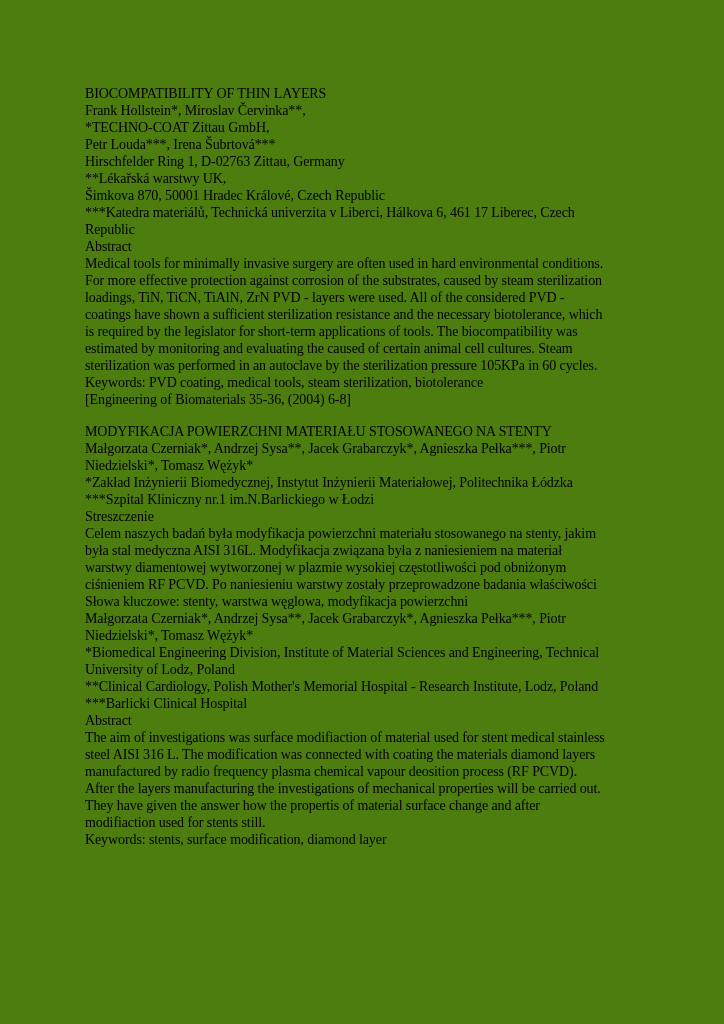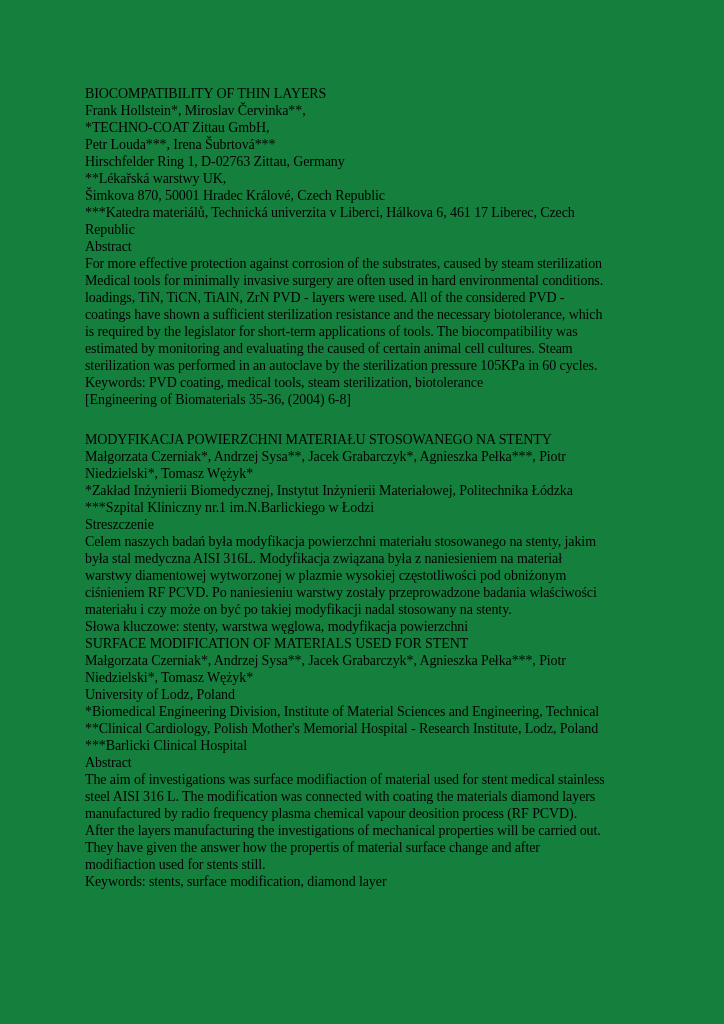--- a/index.html
+++ b/index.html
@@ -4,31 +4,31 @@
 <style>
   html, body {
     margin: 0;
     padding: 0;
     background: #ffffff;
   }
   .page {
     position: relative;
     width: 724px;
     height: 1024px;
-    background: #15803d;
+    background: #4d7c0f;
     overflow: hidden;
   }
   .text-block {
     position: absolute;
     left: 85px;
     top: 85px;
     color: #000000;
   }
   .entry + .entry {
-    margin-top: 23px; 
+    margin-top: 15px; 
   }
   .line {
     font-family: "Liberation Serif", serif;
     font-size: 14px;
     line-height: 17px;
     letter-spacing: -0.1px;
     color: #000000;
     white-space: pre;
   }
 </style>
@@ -41,48 +41,46 @@
         <div class="line">BIOCOMPATIBILITY OF THIN LAYERS</div>
         <div class="line">Frank Hollstein*, Miroslav Červinka**,</div>
         <div class="line">*TECHNO-COAT Zittau GmbH,</div>
         <div class="line">Petr Louda***, Irena Šubrtová***</div>
         <div class="line">Hirschfelder Ring 1, D-02763 Zittau, Germany</div>
         <div class="line">**Lékařská warstwy UK,</div>
         <div class="line">Šimkova 870, 50001 Hradec Králové, Czech Republic</div>
         <div class="line">***Katedra materiálů, Technická univerzita v Liberci, Hálkova 6, 461 17 Liberec, Czech</div>
         <div class="line">Republic</div>
         <div class="line">Abstract</div>
+        <div class="line">Medical tools for minimally invasive surgery are often used in hard environmental conditions.</div>
         <div class="line">For more effective protection against corrosion of the substrates, caused by steam sterilization</div>
-        <div class="line">Medical tools for minimally invasive surgery are often used in hard environmental conditions.</div>
         <div class="line">loadings, TiN, TiCN, TiAlN, ZrN PVD - layers were used. All of the considered PVD -</div>
         <div class="line">coatings have shown a sufficient sterilization resistance and the necessary biotolerance, which</div>
         <div class="line">is required by the legislator for short-term applications of tools. The biocompatibility was</div>
         <div class="line">estimated by monitoring and evaluating the caused of certain animal cell cultures. Steam</div>
         <div class="line">sterilization was performed in an autoclave by the sterilization pressure 105KPa in 60 cycles.</div>
         <div class="line">Keywords: PVD coating, medical tools, steam sterilization, biotolerance</div>
         <div class="line">[Engineering of Biomaterials 35-36, (2004) 6-8]</div>
       </div>
     <div class="entry">
         <div class="line">MODYFIKACJA POWIERZCHNI MATERIAŁU STOSOWANEGO NA STENTY</div>
         <div class="line">Małgorzata Czerniak*, Andrzej Sysa**, Jacek Grabarczyk*, Agnieszka Pełka***, Piotr</div>
         <div class="line">Niedzielski*, Tomasz Wężyk*</div>
         <div class="line">*Zakład Inżynierii Biomedycznej, Instytut Inżynierii Materiałowej, Politechnika Łódzka</div>
         <div class="line">***Szpital Kliniczny nr.1 im.N.Barlickiego w Łodzi</div>
         <div class="line">Streszczenie</div>
         <div class="line">Celem naszych badań była modyfikacja powierzchni materiału stosowanego na stenty, jakim</div>
         <div class="line">była stal medyczna AISI 316L. Modyfikacja związana była z naniesieniem na materiał</div>
         <div class="line">warstwy diamentowej wytworzonej w plazmie wysokiej częstotliwości pod obniżonym</div>
         <div class="line">ciśnieniem RF PCVD. Po naniesieniu warstwy zostały przeprowadzone badania właściwości</div>
-        <div class="line">materiału i czy może on być po takiej modyfikacji nadal stosowany na stenty.</div>
         <div class="line">Słowa kluczowe: stenty, warstwa węglowa, modyfikacja powierzchni</div>
-        <div class="line">SURFACE MODIFICATION OF MATERIALS USED FOR STENT</div>
         <div class="line">Małgorzata Czerniak*, Andrzej Sysa**, Jacek Grabarczyk*, Agnieszka Pełka***, Piotr</div>
         <div class="line">Niedzielski*, Tomasz Wężyk*</div>
+        <div class="line">*Biomedical Engineering Division, Institute of Material Sciences and Engineering, Technical</div>
         <div class="line">University of Lodz, Poland</div>
-        <div class="line">*Biomedical Engineering Division, Institute of Material Sciences and Engineering, Technical</div>
         <div class="line">**Clinical Cardiology, Polish Mother's Memorial Hospital - Research Institute, Lodz, Poland</div>
         <div class="line">***Barlicki Clinical Hospital</div>
         <div class="line">Abstract</div>
         <div class="line">The aim of investigations was surface modifiaction of material used for stent medical stainless</div>
         <div class="line">steel AISI 316 L. The modification was connected with coating the materials diamond layers</div>
         <div class="line">manufactured by radio frequency plasma chemical vapour deosition process (RF PCVD).</div>
         <div class="line">After the layers manufacturing the investigations of mechanical properties will be carried out.</div>
         <div class="line">They have given the answer how the propertis of material surface change and after</div>
         <div class="line">modifiaction used for stents still.</div>
         <div class="line">Keywords: stents, surface modification, diamond layer</div>

